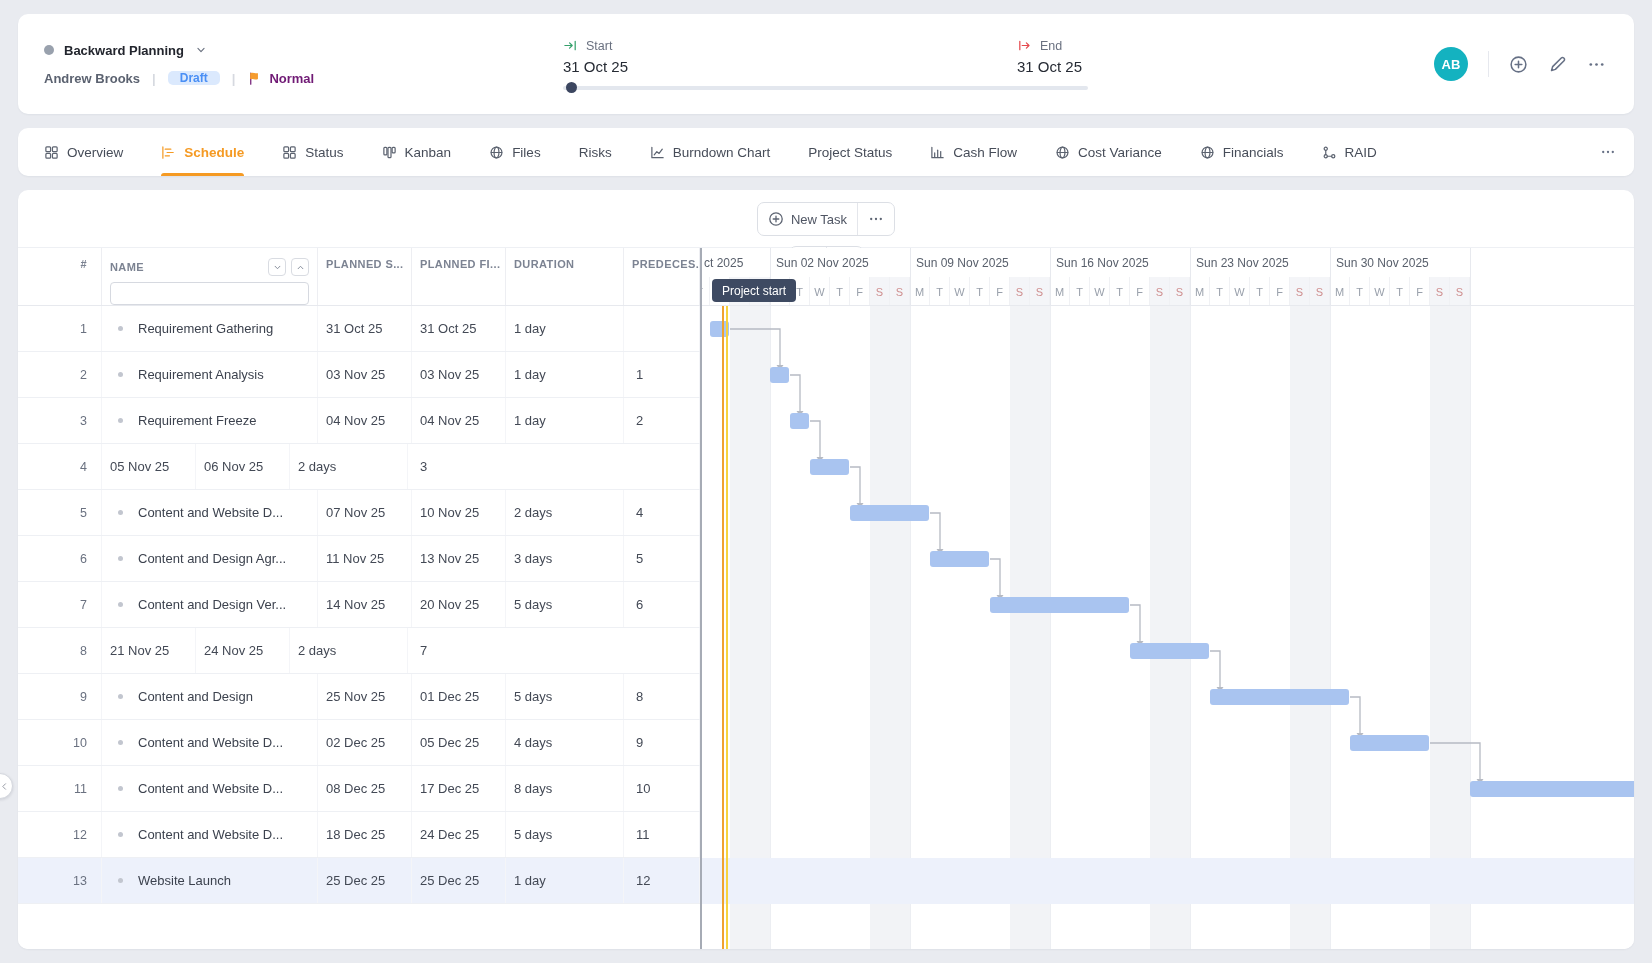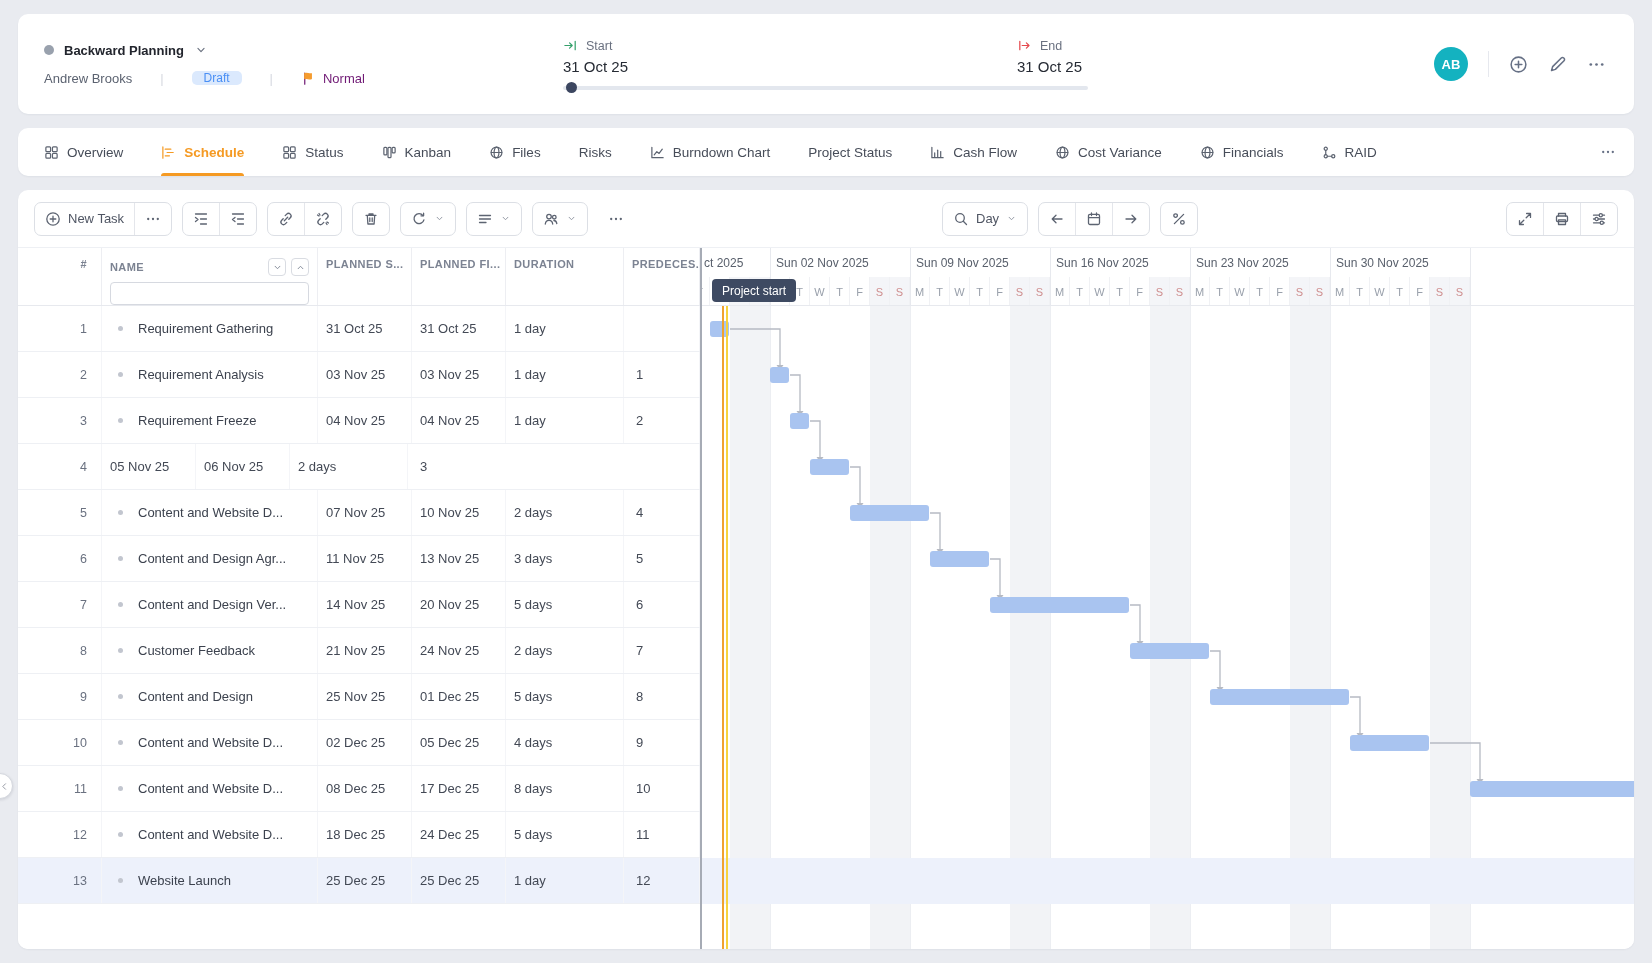--- a/index.html
+++ b/index.html
@@ -16,21 +16,21 @@
   svg { display:block; }
 
   
   .header-card { height:100px; display:flex; align-items:center; margin-bottom:14px; position:relative; }
   .hc-left { padding-left:26px; width:545px; flex:none; }
   .title-row { display:flex; align-items:center; gap:10px; }
   .proj-dot { width:10px; height:10px; border-radius:50%; background:#99a1ad; }
   .proj-title { font-size:13px; font-weight:700; color:#22252d; }
   .title-chev { color:#6b7280; cursor:pointer; }
   .title-chev svg { width:14px; height:14px; }
-  .meta-row { display:flex; align-items:center; gap:28px; margin-top:13px; font-size:13px; color:#5b6270; }
+  .meta-row { display:flex; align-items:center; gap:12px; margin-top:13px; font-size:13px; color:#5b6270;font-weight:bold; }
   .sep { color:#d6d9e0; }
   .badge-draft { background:#dbe9fd; color:#4a8ff5; font-size:12px; padding:0 12px; border-radius:5px; }
   .flag-normal { display:flex; align-items:center; gap:7px; color:#701a75; cursor:pointer; }
   .flag-normal svg { width:15px; height:15px; }
 
   .hc-center { width:525px; flex:none; }
   .range-row { display:flex; justify-content:space-between; }
   .range-label { display:flex; align-items:flex-end; gap:8px; font-size:12.5px; color:#6a7180; }
   .range-label svg { width:15px; height:15px; }
   .start-ic { color:#35a06b; }
@@ -53,21 +53,21 @@
   .tab .tab-icon { color:#5c6370; }
   .tab .tab-icon svg { width:15px; height:15px; }
   .tab.active { color:#f59a23; font-weight:600; }
   .tab.active .tab-icon { color:#f59a23; }
   .tab.active::after { content:""; position:absolute; left:0; right:0; bottom:0; height:3px; background:#f59a23; border-radius:3px 3px 0 0; }
   .tabs-more { position:absolute; right:0; top:0; bottom:0; width:52px; background:linear-gradient(90deg, rgba(255,255,255,0), #fff 40%); display:flex; align-items:center; justify-content:center; color:#667085; cursor:pointer; }
   .tabs-more svg { width:16px; height:16px; }
 
   
   .main-card { height:759px; position:relative; overflow:hidden; }
-  .toolbar { height:58px; display:flex; align-items:center; padding:0 16px; gap:10px; border-bottom:1px solid #eef0f4; }
+  .toolbar { height:58px; display:flex; align-items:center; padding:12px 16px; gap:10px; border-bottom:1px solid #eef0f4;flex-direction:column; }
   .tb-group { display:flex; align-items:stretch; border:1px solid #dcdfe5; border-radius:7px; height:34px; background:#fff; flex:none; }
   .tb-group.plain { border:none; }
   .tb-group.push { margin-left:auto; }
   .tb-btn { display:flex; align-items:center; gap:7px; padding:0 10px; color:#4f5563; font-size:13px; cursor:pointer; }
   .tb-btn + .tb-btn { border-left:1px solid #e4e6eb; }
   .tb-btn svg { width:16px; height:16px; color:#5d6472; }
   .tb-btn .chev svg { width:11px; height:11px; color:#8b919d; }
   .tb-label { white-space:nowrap; }
 
   .content { position:absolute; top:58px; left:0; right:0; bottom:0; display:flex; }
@@ -638,24 +638,20 @@
                 <span class="dot"></span>
                 <span class="nm">Content and Design Ver...</span>
               </div>
               <div class="c date">14 Nov 25</div>
               <div class="c date">20 Nov 25</div>
               <div class="c dur">5 days</div>
               <div class="c pred">6</div>
             </div>
             <div class="trow">
               <div class="c num">8</div>
-              <div class="c name">
-                <span class="dot"></span>
-                <span class="nm">Customer Feedback</span>
-              </div>
               <div class="c date">21 Nov 25</div>
               <div class="c date">24 Nov 25</div>
               <div class="c dur">2 days</div>
               <div class="c pred">7</div>
             </div>
             <div class="trow">
               <div class="c num">9</div>
               <div class="c name">
                 <span class="dot"></span>
                 <span class="nm">Content and Design</span>

